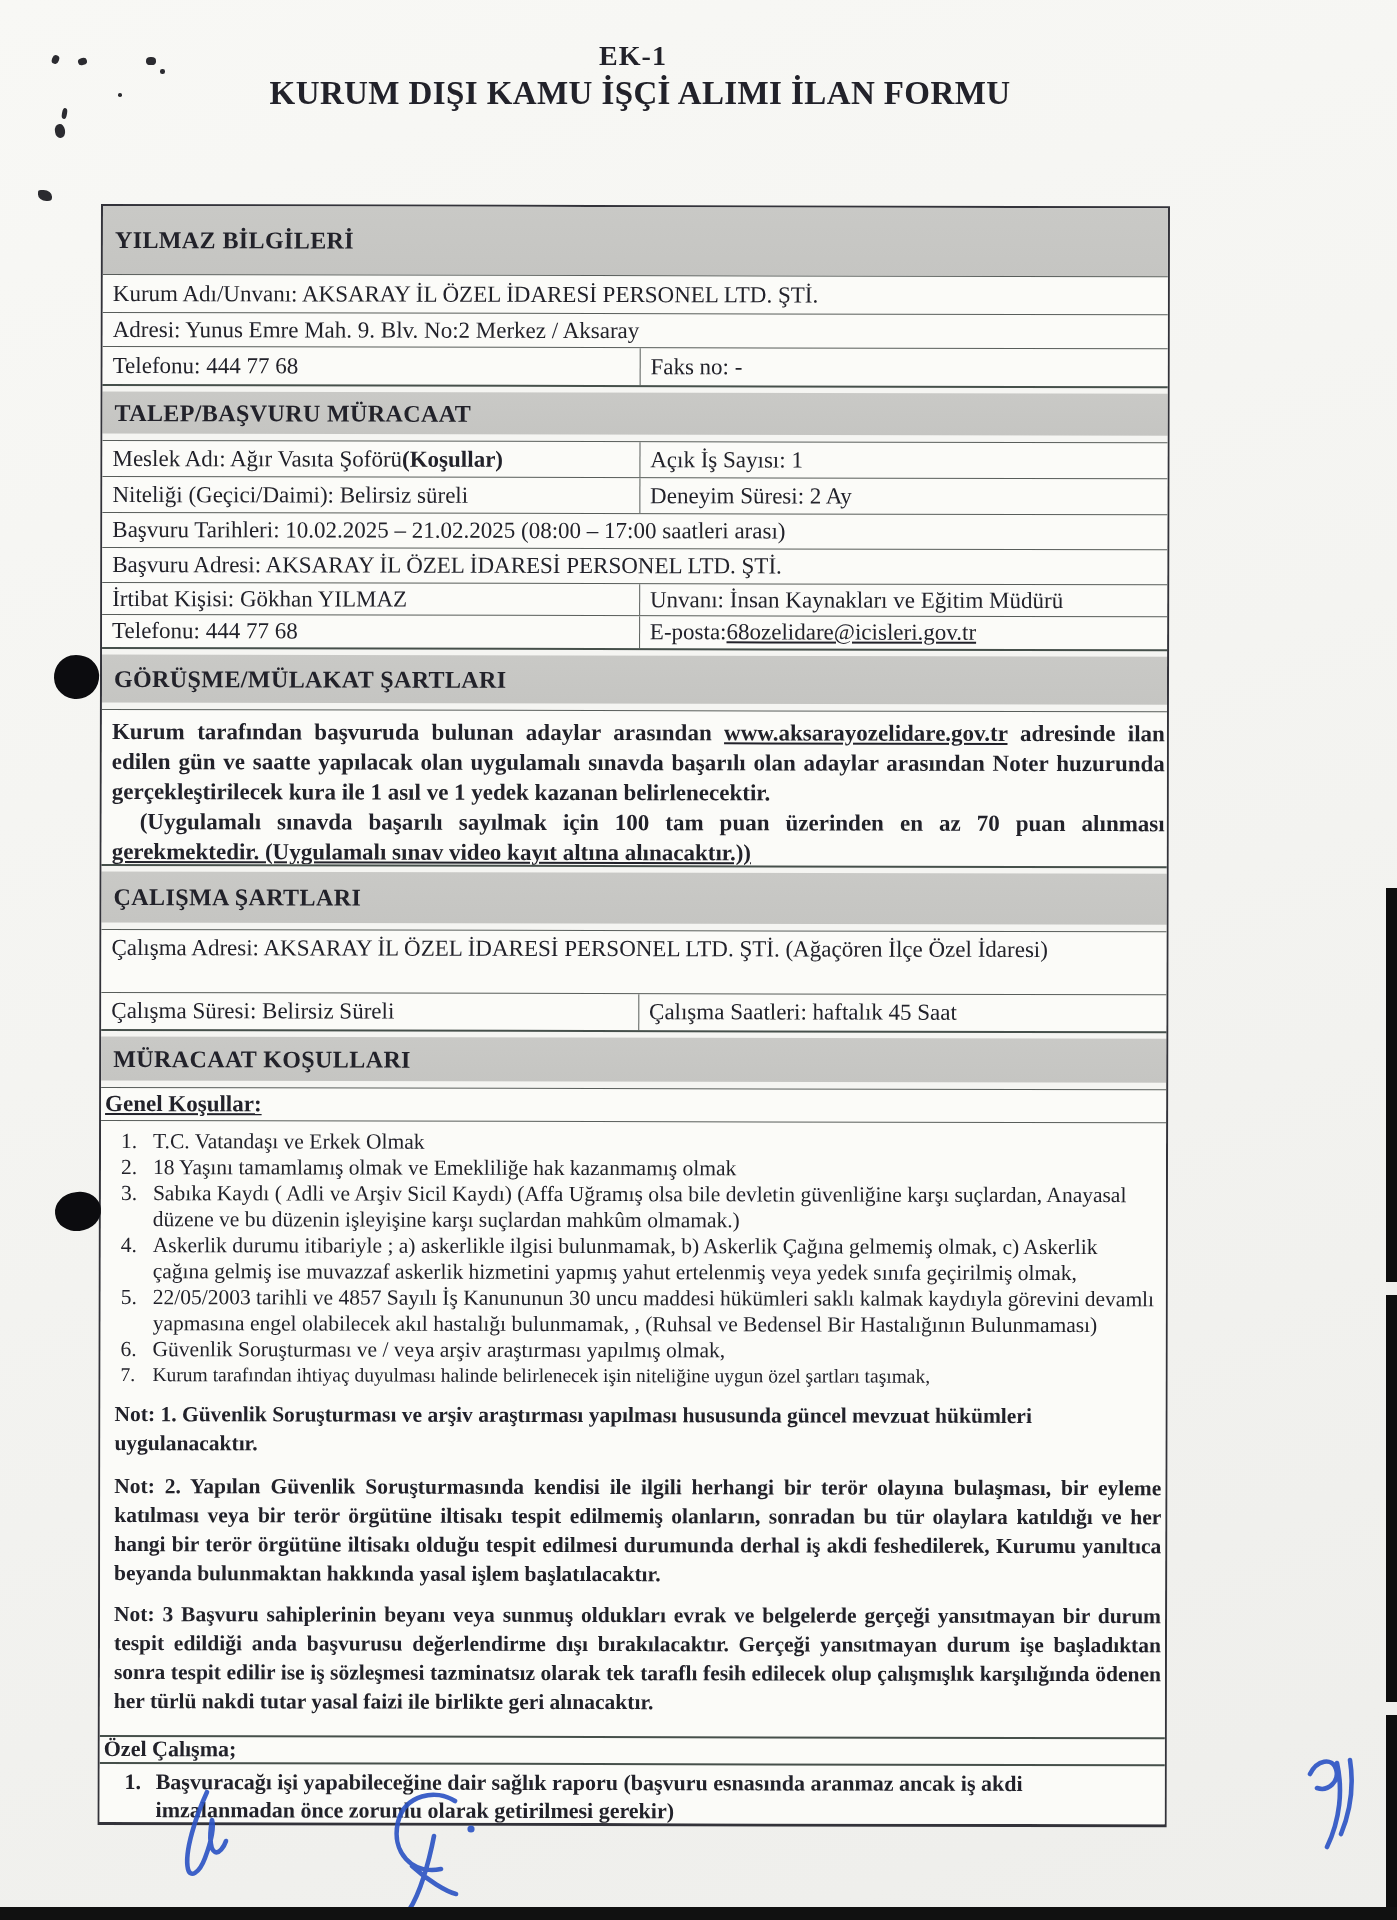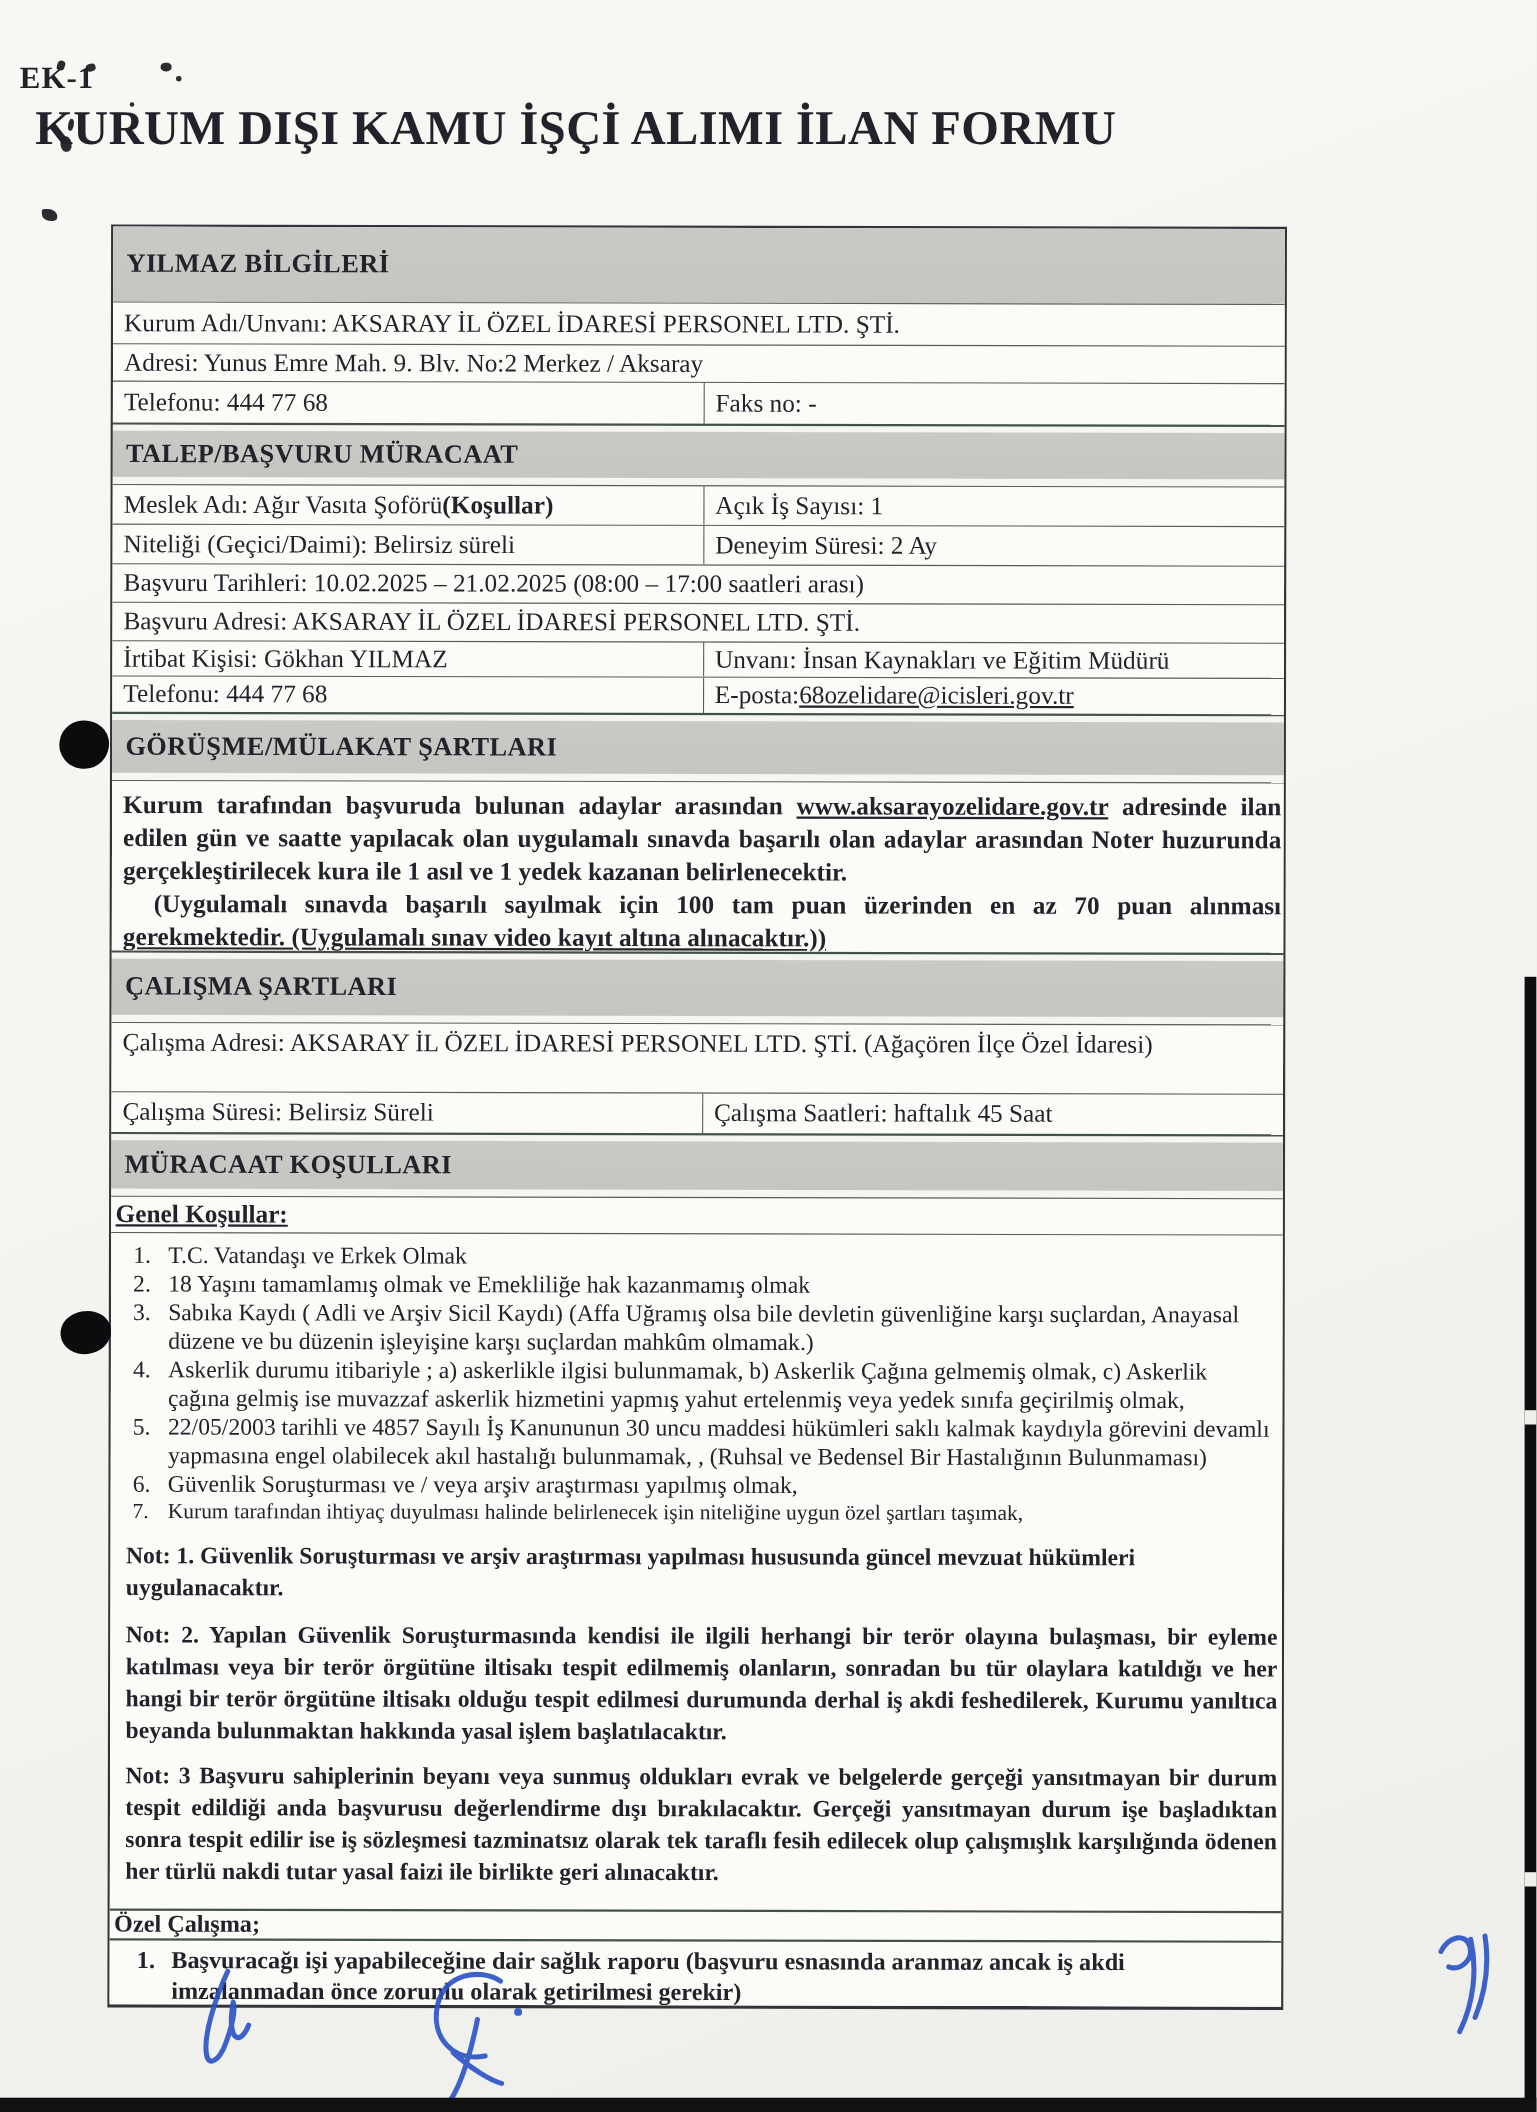--- a/index.html
+++ b/index.html
@@ -7,23 +7,23 @@
     width:1397px;height:1920px;
     font-family:"Liberation Serif","DejaVu Serif",serif;
     background:#e9e9e6;overflow:hidden;
   }
   .page{
     position:relative;width:1397px;height:1920px;overflow:hidden;
     background:linear-gradient(160deg,#f8f8f5 0%,#f4f4f1 45%,#eeeeeb 100%);
     color:#22222a;
   }
   
-  .titles{position:absolute;top:56px;left:0;width:1248px;text-align:left;}
+  .titles{position:absolute;top:40px;left:0;width:1248px;text-align:center;}
   .t-code{font-size:28px;font-weight:bold;letter-spacing:1px;padding-left:18px;}
-  .t-main{font-size:44px;font-weight:bold;letter-spacing:.4px;margin-top:3px;padding-left:32px;}
+  .t-main{font-size:33px;font-weight:bold;letter-spacing:.4px;margin-top:3px;padding-left:32px;}
   
   .form{
     position:absolute;left:101px;top:204px;width:1069px;
     border:2px solid #33333a;border-bottom-width:3px;
     box-sizing:border-box;background:#fbfbf8;
     transform:rotate(.12deg);transform-origin:top left;
   }
   .row{
     position:relative;display:flex;align-items:center;
     box-sizing:border-box;border-top:1.5px solid #585d5a;

